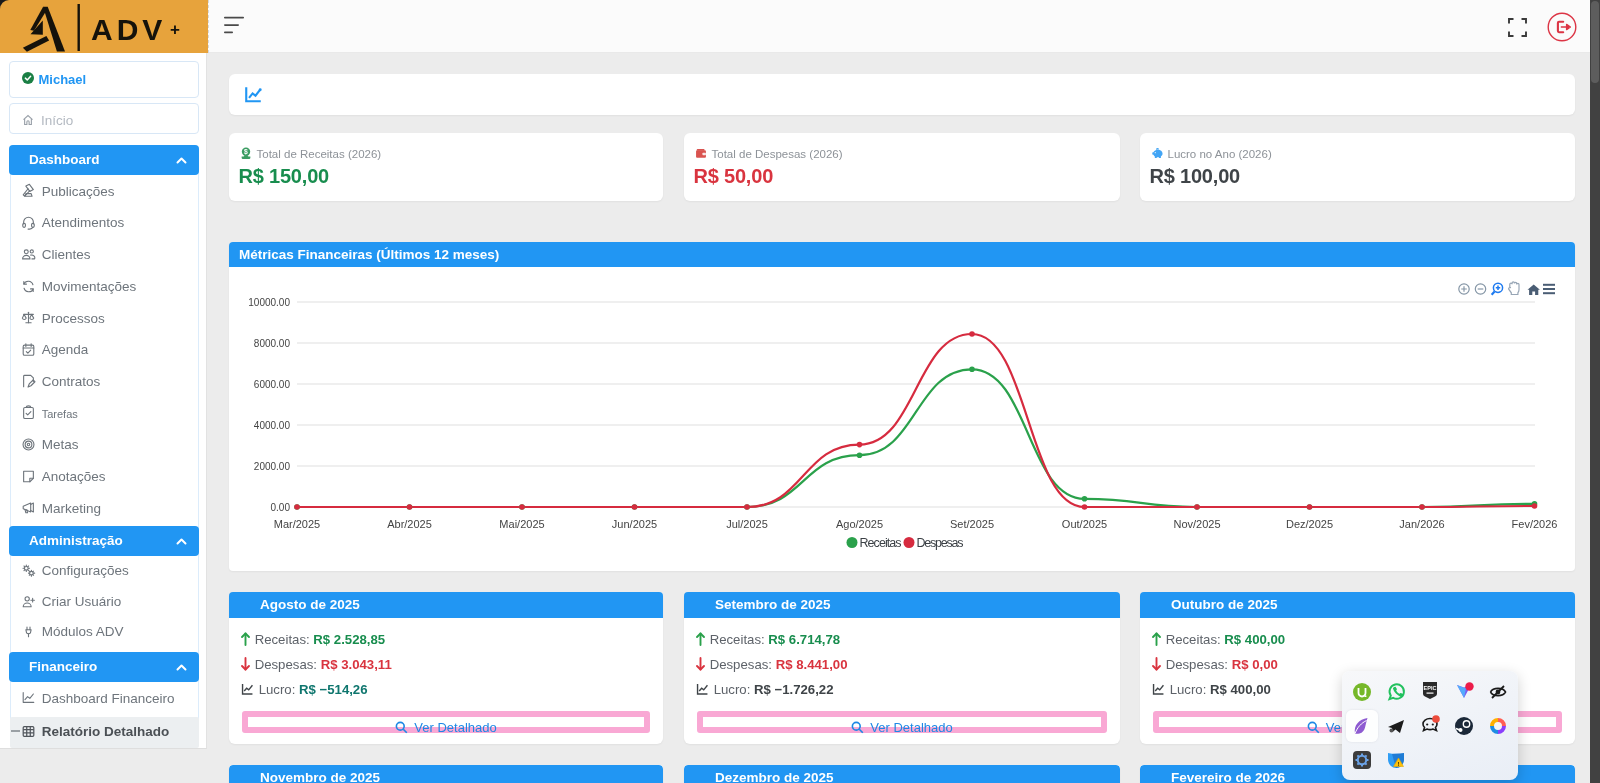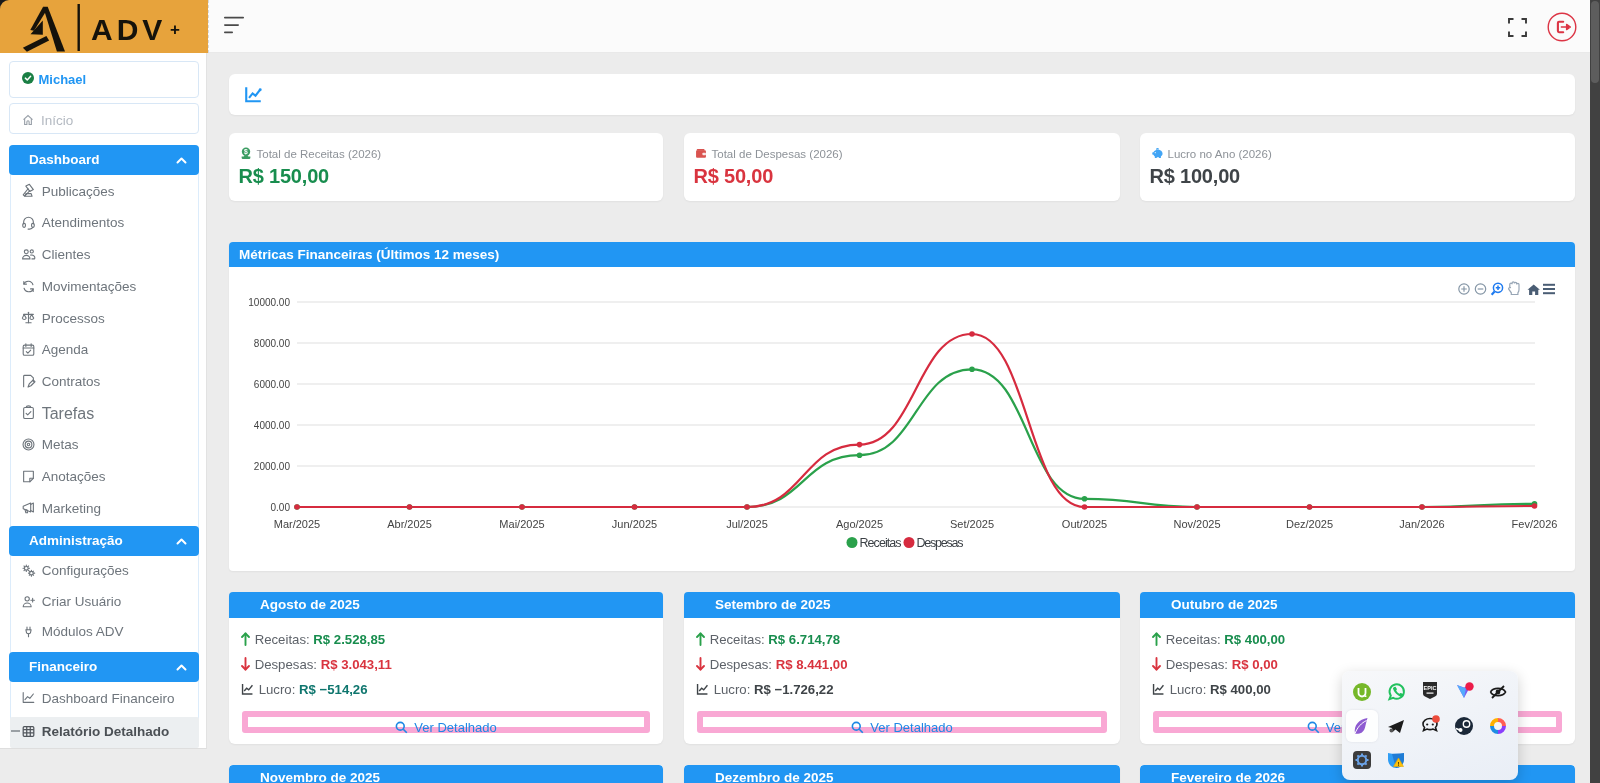--- a/index.html
+++ b/index.html
@@ -138,21 +138,21 @@
           </g>
         </svg></div>
 <span class="abs" style="left:41.7px;top:320.9px;font-size:13.5px;color:#6e757c;line-height:16px;">Contratos</span>
       <div class="abs" style="left:21px;top:352.3px;width:15px;height:15px;"><svg width="15" height="15" viewBox="0 0 17 17">
           <g fill="none" stroke="#6d747b" stroke-width="1.25" stroke-linecap="round" stroke-linejoin="round">
             <rect x="3" y="2.8" width="11" height="12.5" rx="1.5"></rect>
             <path d="M6 2.8 a2.5 1.8 0 0 1 5 0"></path>
             <path d="M5.8 9.5 l1.8 1.8 l3.6 -3.8"></path>
           </g>
         </svg></div>
-<span class="abs" style="left:41.7px;top:352.6px;font-size:16px;color:#6e757c;line-height:16px;">Tarefas</span>
+<span class="abs" style="left:41.7px;top:352.6px;font-size:11px;color:#6e757c;line-height:16px;">Tarefas</span>
       <div class="abs" style="left:21px;top:384.0px;width:15px;height:15px;"><svg width="15" height="15" viewBox="0 0 17 17">
           <g fill="none" stroke="#6d747b" stroke-width="1.25" stroke-linecap="round" stroke-linejoin="round">
             <circle cx="8.5" cy="8.5" r="6.2"></circle>
             <circle cx="8.5" cy="8.5" r="3.8"></circle>
             <circle cx="8.5" cy="8.5" r="1.4"></circle>
           </g>
         </svg></div>
 <span class="abs" style="left:41.7px;top:384.3px;font-size:13.5px;color:#6e757c;line-height:16px;">Metas</span>
       <div class="abs" style="left:21px;top:415.7px;width:15px;height:15px;"><svg width="15" height="15" viewBox="0 0 17 17">
           <g fill="none" stroke="#6d747b" stroke-width="1.25" stroke-linecap="round" stroke-linejoin="round">

